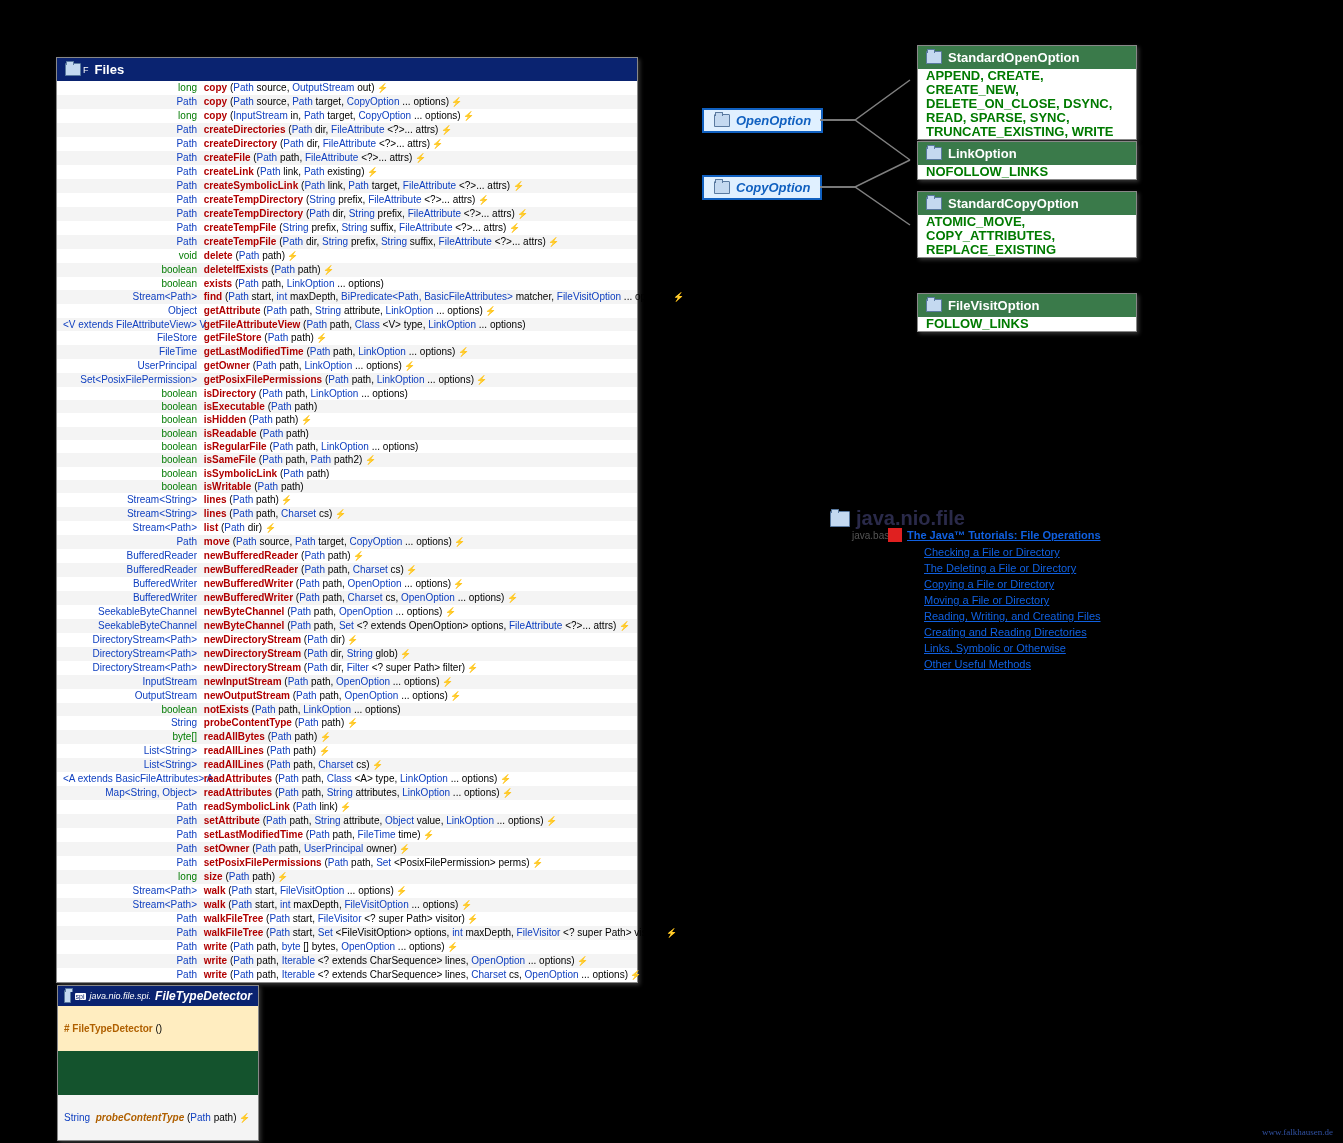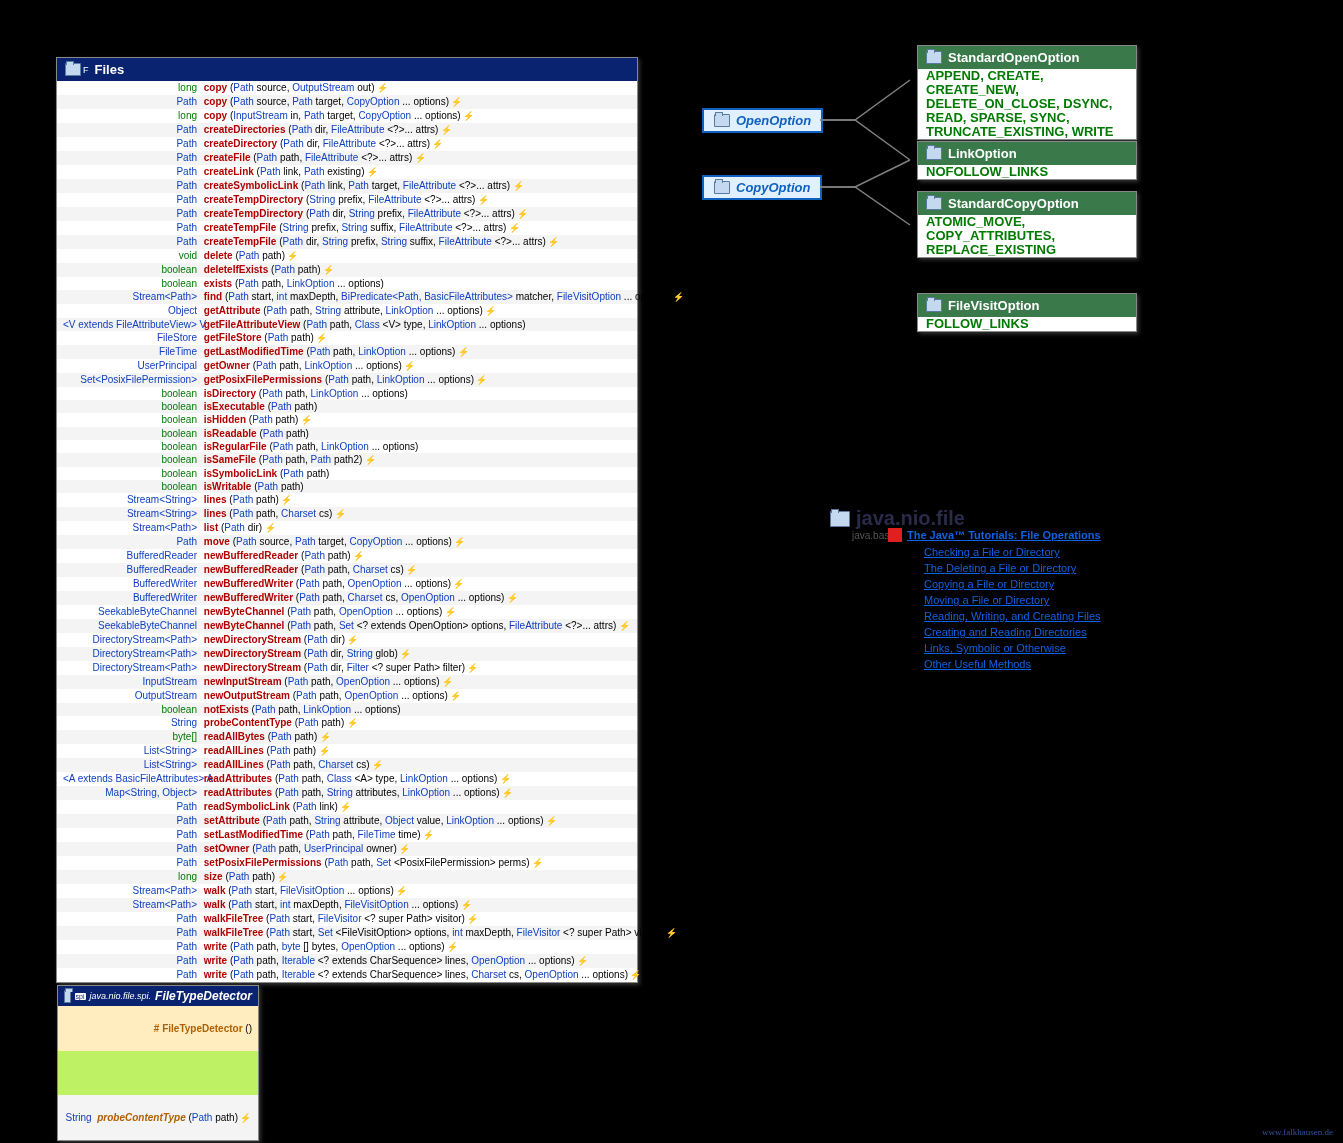--- a/index.html
+++ b/index.html
@@ -24,21 +24,21 @@
   .iface-title { color:#1060c0; font-style:italic; font-weight:bold; font-size:13px; }
   .pkg-box { position:absolute; }
   .pkg-title { color:#2a2a4a; font-weight:bold; font-size:20px; display:flex; align-items:center; gap:6px; }
   .pkg-sub { color:#555; font-size:10px; margin-left:22px; }
   .tutorial { position:absolute; color:#1060e0; font-size:11px; }
   .tutorial a { color:#1060e0; text-decoration:underline; }
   .tutorial .hdrline { font-weight:bold; display:flex; align-items:center; gap:5px; margin-bottom:4px; }
   .tutorial .sq { display:inline-block; width:14px; height:14px; background:#e02020; }
   .tutorial ul { list-style:none; padding:0 0 0 20px; margin:0; }
   .tutorial li { margin:4px 16px; }
-  .ftd-box { position:absolute; background:#bef264; border:1px solid #888; box-shadow:2px 2px 4px rgba(255,255,255,0.2); width:200px;text-align:right; }
+  .ftd-box { position:absolute; background:#14532d; border:1px solid #888; box-shadow:2px 2px 4px rgba(255,255,255,0.2); width:200px; }
   .ftd-hdr { background:#0a2370; color:#fff; padding:3px 6px; display:flex; align-items:center; gap:4px; }
   .ftd-pkg { font-style:italic; font-size:9px; }
   .ftd-name { font-style:italic; font-weight:bold; font-size:12px; }
   .ftd-row { padding:17px 6px; font-size:10px; }
   .ftd-row:nth-child(even){ background:#f4f4f4; }
   .prot { color:#b06000; font-weight:bold; }
   .abst { color:#b06000; font-style:italic; font-weight:bold; }
   .footer { position:absolute; right:10px; bottom:6px; color:#3050a0; font-size:9px;font-family:Liberation Serif, serif; }
   svg.wires { position:absolute; pointer-events:none; }
 </style>

